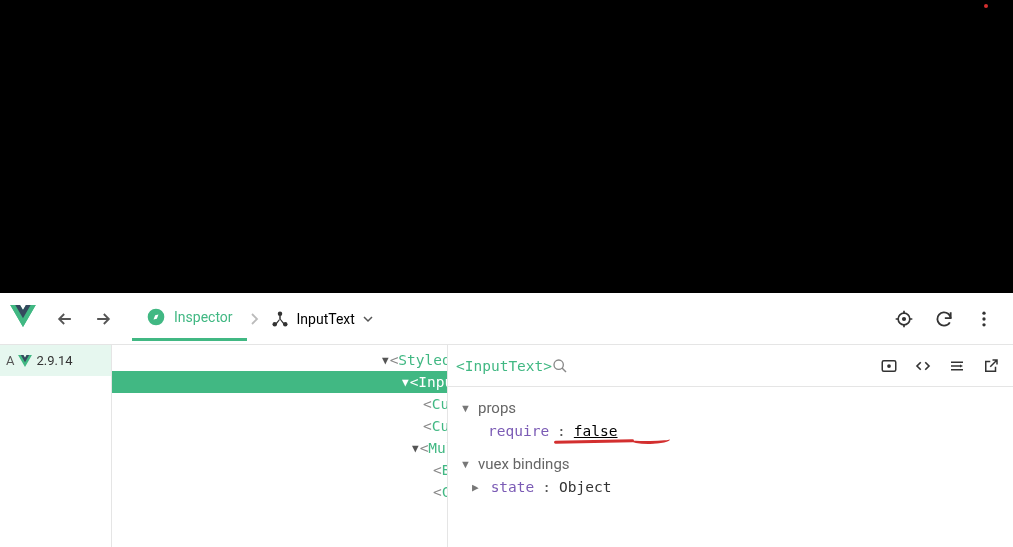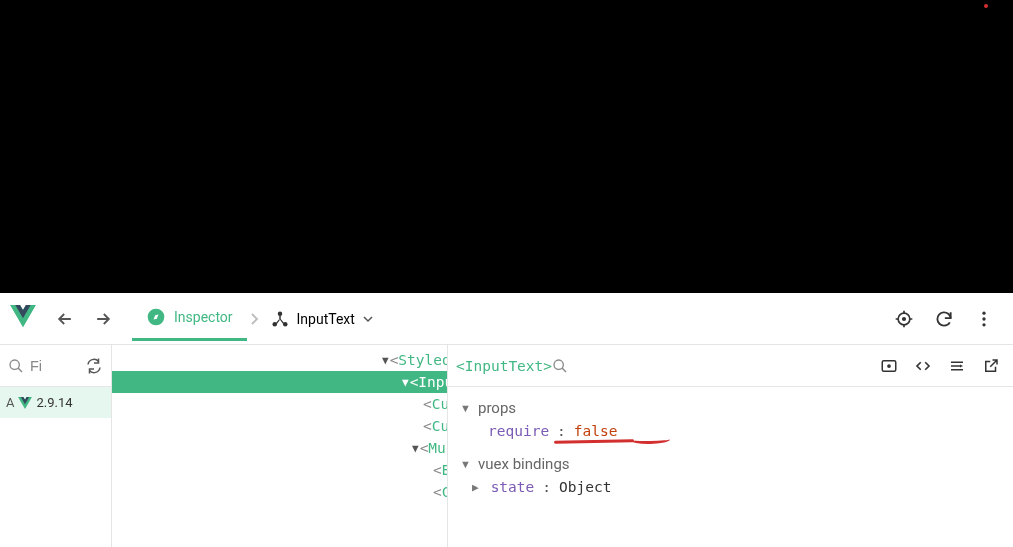--- a/index.html
+++ b/index.html
@@ -49,21 +49,21 @@
 .selected-comp { font-family: Menlo, Consolas, monospace; color: #41b883; font-size: 14.5px; }
 .state-icons { display: flex; gap: 6px; margin-left: auto; }
 .state-icons .sicon { width: 28px; height: 28px; display: flex; align-items: center; justify-content: center; cursor: pointer; color: #555; border-radius: 4px; }
 .state-body { padding: 10px 12px; font-family: Menlo, Consolas, monospace; font-size: 14.5px; position: relative; }
 .state-group { margin-bottom: 10px; }
 .group-header { display: flex; align-items: center; gap: 6px; color: #666; font-family: Roboto, Arial, sans-serif; font-size: 15px; padding: 2px 0; cursor: pointer; }
 .group-header .tri { font-size: 11px; color: #777; width: 12px; }
 .kv-row { padding: 4px 0 4px 28px; display: flex; align-items: center; gap: 8px; }
 .kv-key { color: #7b5bb5; }
 .kv-colon { color: #555; }
-.kv-val-bool { color: #c2410c; }
+.kv-val-bool { color: #000000; text-decoration: underline; }
 .kv-val-obj { color: #333; }
 .underline { position: absolute; width: 80px; height: 3px; background: #d32f2f; border-radius: 2px; left: 106px; top: 53px; transform: rotate(-1deg); }
 .underline::after { content: ''; position: absolute; left: 76px; top: -4px; width: 40px; height: 6px; border-bottom: 3px solid #d32f2f; border-radius: 50%; }
 svg { display: block; }
 </style>
 </head>
 <body>
 
 <div class="black-region">
   <div class="red-dot"></div>
@@ -146,37 +146,20 @@
             <circle cx="12" cy="12" r="2"></circle>
             <circle cx="12" cy="19" r="2"></circle>
           </svg>
       </span>
     </div>
   </div>
 
   <div class="panes">
 
     <div class="col">
-      <div class="col-header">
-        <span class="magnify">
-          <svg width="16" height="16" viewBox="0 0 24 24" fill="none" stroke="#888" stroke-width="2">
-              <circle cx="10" cy="10" r="7"></circle>
-              <path d="M21 21l-6-6"></path>
-            </svg>
-        </span>
-        <div class="search">
-            <input placeholder="Fi" style="">
-          </div>
-        <span class="sync-icon">
-          <svg width="18" height="18" viewBox="0 0 24 24" fill="none" stroke="#555" stroke-width="2">
-              <path d="M4 10a8 8 0 0 1 14-4M20 14a8 8 0 0 1-14 4"></path>
-              <path d="M18 2v6h-6M6 22v-6h6"></path>
-            </svg>
-        </span>
-      </div>
       <div class="app-chip">
         <span class="letter">A</span>
         <span class="vue-badge">
           <svg viewBox="0 0 256 221" width="14" height="12">
               <path d="M204.8 0H256L128 220.8 0 0h97.92L128 51.2 157.44 0h47.36z" fill="#41b883"></path>
               <path d="M50.56 0L128 133.12 204.8 0h-47.36L128 51.2 97.92 0H50.56z" fill="#35495e"></path>
             </svg>
         </span>
         <span class="ver">2.9.14</span>
       </div>

